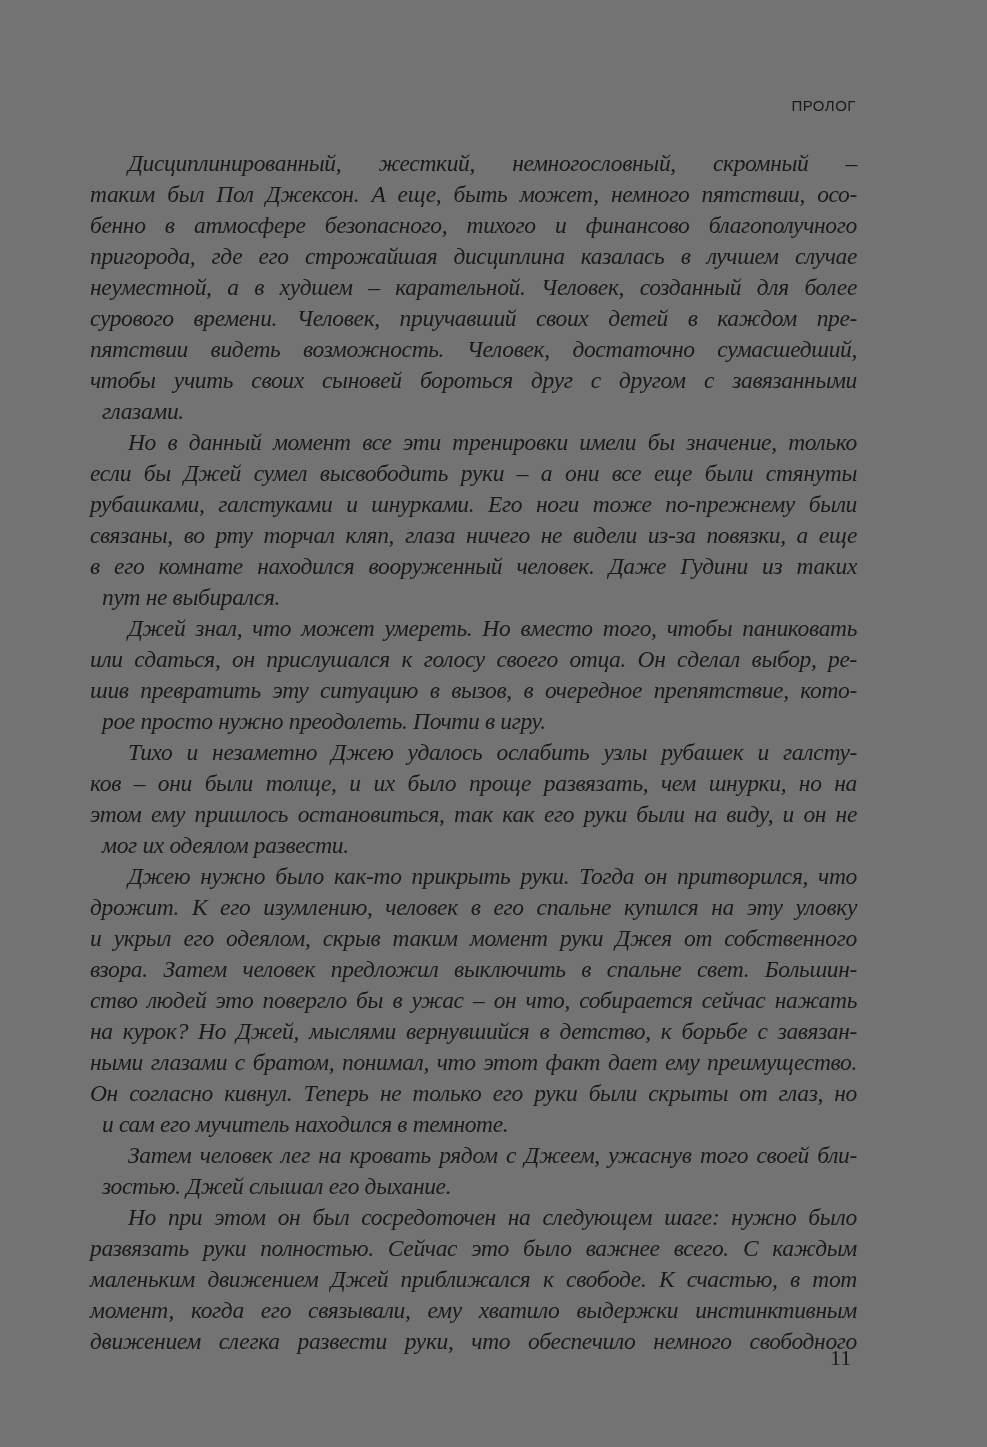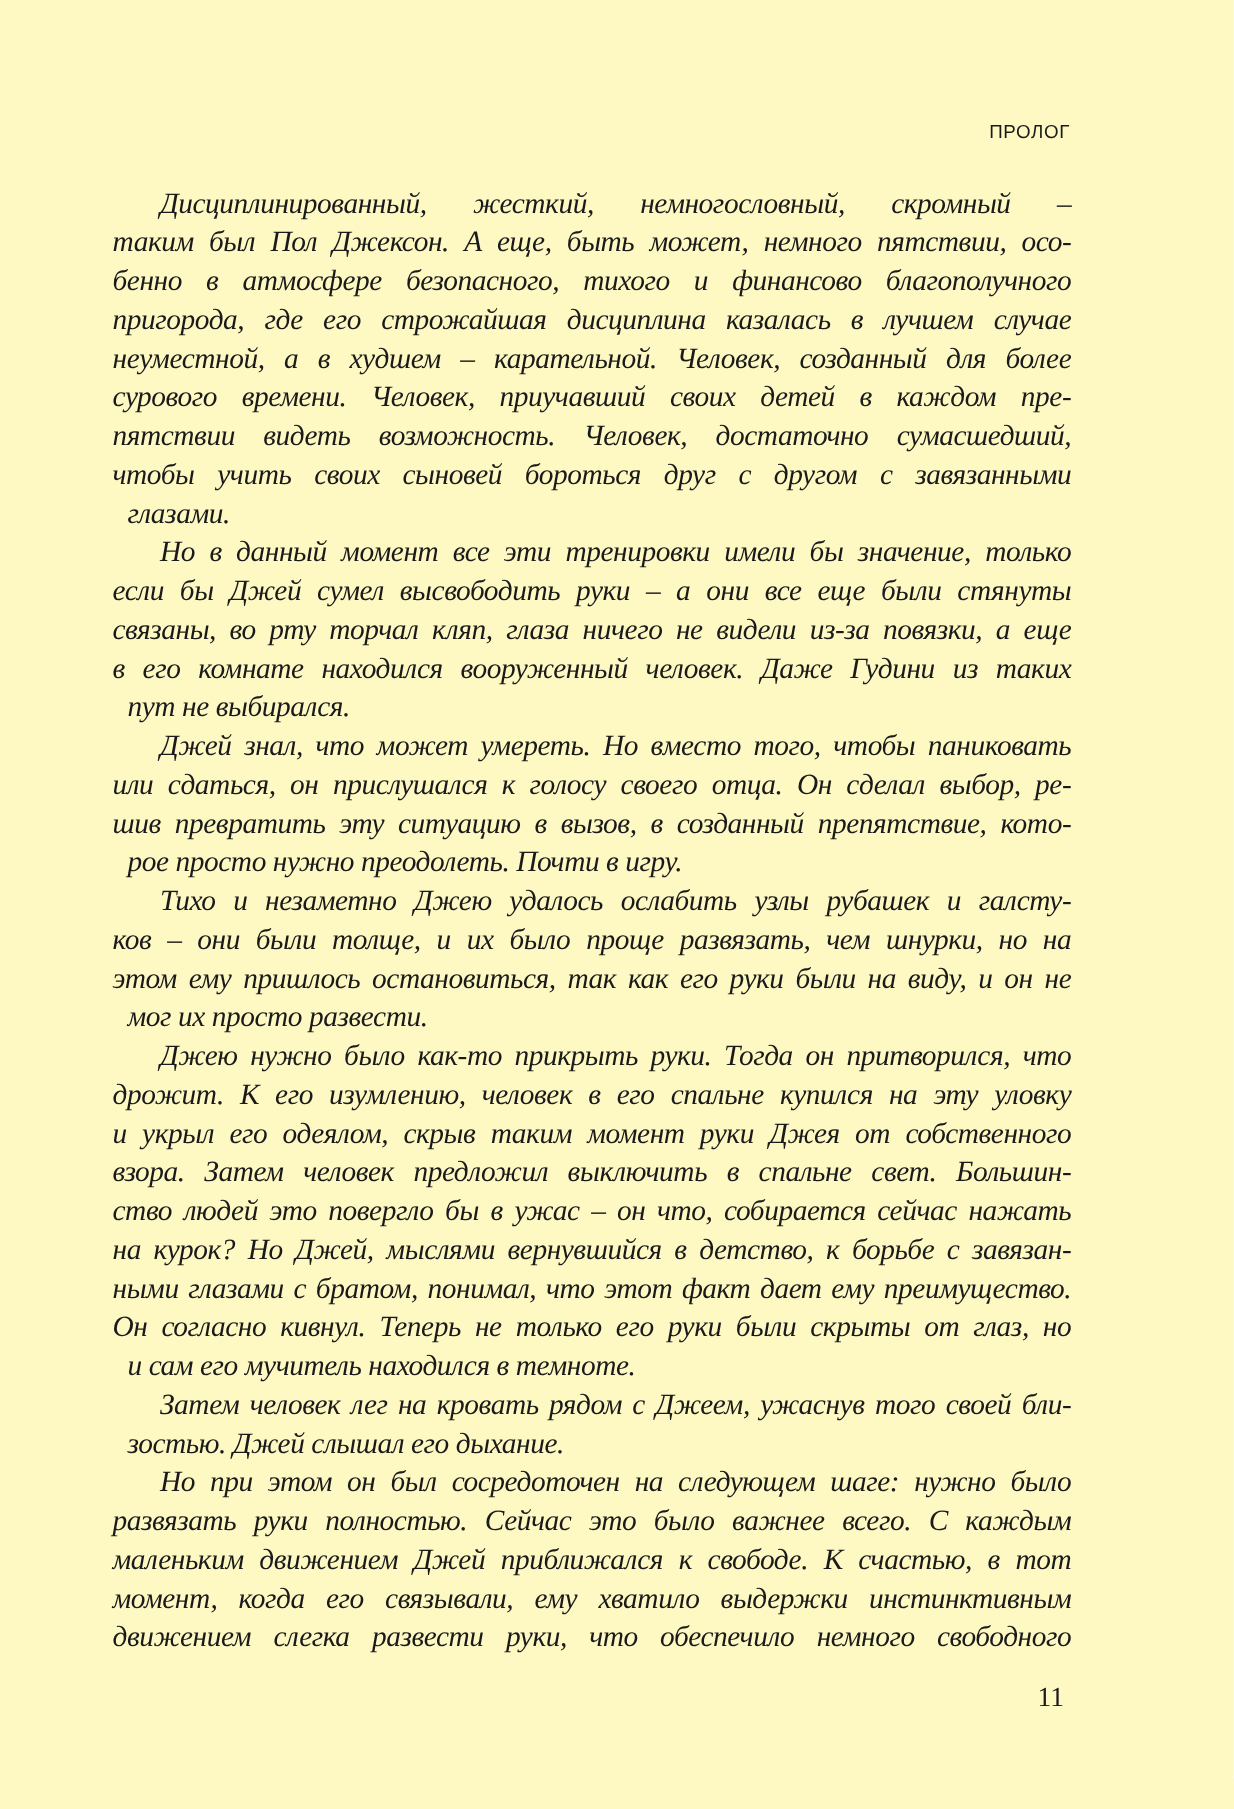--- a/index.html
+++ b/index.html
@@ -1,17 +1,17 @@
 <!DOCTYPE html>
 <html><head>
 <meta charset="utf-8">
 <style>
   html, body { margin: 0; padding: 0; background: #ffffff; }
   body { width: 987px; height: 1447px; position: relative; overflow: hidden; }
-  .page { position: absolute; left: 0; top: 0; width: 987px; height: 1447px; background: #fef9c3; }
+  .page { position: absolute; left: 0; top: 0; width: 987px; height: 1447px; background: #737373; }
   .running-head {
     position: absolute; top: 97px; right: 131px;
     font-family: "Liberation Sans", "DejaVu Sans", sans-serif;
     font-size: 15px; letter-spacing: 0.5px; color: #1a1a1a;
   }
   .body-text {
     position: absolute; left: 90px; top: 148px; width: 767px;
     font-family: "Liberation Serif", "DejaVu Serif", serif;
     font-size: 23.5px; color: #1a1a1a;
   }
@@ -46,37 +46,38 @@
       <div class="line">неуместной, а в худшем – карательной. Человек, созданный для более</div>
       <div class="line">сурового времени. Человек, приучавший своих детей в каждом пре-</div>
       <div class="line">пятствии видеть возможность. Человек, достаточно сумасшедший,</div>
       <div class="line">чтобы учить своих сыновей бороться друг с другом с завязанными</div>
       <div class="line last">глазами.</div>
     </div>
 
     <div class="paragraph">
       <div class="line indent">Но в данный момент все эти тренировки имели бы значение, только</div>
       <div class="line">если бы Джей сумел высвободить руки – а они все еще были стянуты</div>
+      <div class="line">рубашками, галстуками и шнурками. Его ноги тоже по-прежнему были</div>
       <div class="line">связаны, во рту торчал кляп, глаза ничего не видели из-за повязки, а еще</div>
       <div class="line">в его комнате находился вооруженный человек. Даже Гудини из таких</div>
       <div class="line last">пут не выбирался.</div>
     </div>
 
     <div class="paragraph">
       <div class="line indent">Джей знал, что может умереть. Но вместо того, чтобы паниковать</div>
       <div class="line">или сдаться, он прислушался к голосу своего отца. Он сделал выбор, ре-</div>
-      <div class="line">шив превратить эту ситуацию в вызов, в созданный препятствие, кото-</div>
+      <div class="line">шив превратить эту ситуацию в вызов, в очередное препятствие, кото-</div>
       <div class="line last">рое просто нужно преодолеть. Почти в игру.</div>
     </div>
 
     <div class="paragraph">
       <div class="line indent">Тихо и незаметно Джею удалось ослабить узлы рубашек и галсту-</div>
       <div class="line">ков – они были толще, и их было проще развязать, чем шнурки, но на</div>
       <div class="line">этом ему пришлось остановиться, так как его руки были на виду, и он не</div>
-      <div class="line last">мог их просто развести.</div>
+      <div class="line last">мог их одеялом развести.</div>
     </div>
 
     <div class="paragraph">
       <div class="line indent">Джею нужно было как-то прикрыть руки. Тогда он притворился, что</div>
       <div class="line">дрожит. К его изумлению, человек в его спальне купился на эту уловку</div>
       <div class="line">и укрыл его одеялом, скрыв таким момент руки Джея от собственного</div>
       <div class="line">взора. Затем человек предложил выключить в спальне свет. Большин-</div>
       <div class="line">ство людей это повергло бы в ужас – он что, собирается сейчас нажать</div>
       <div class="line">на курок? Но Джей, мыслями вернувшийся в детство, к борьбе с завязан-</div>
       <div class="line">ными глазами с братом, понимал, что этот факт дает ему преимущество.</div>

